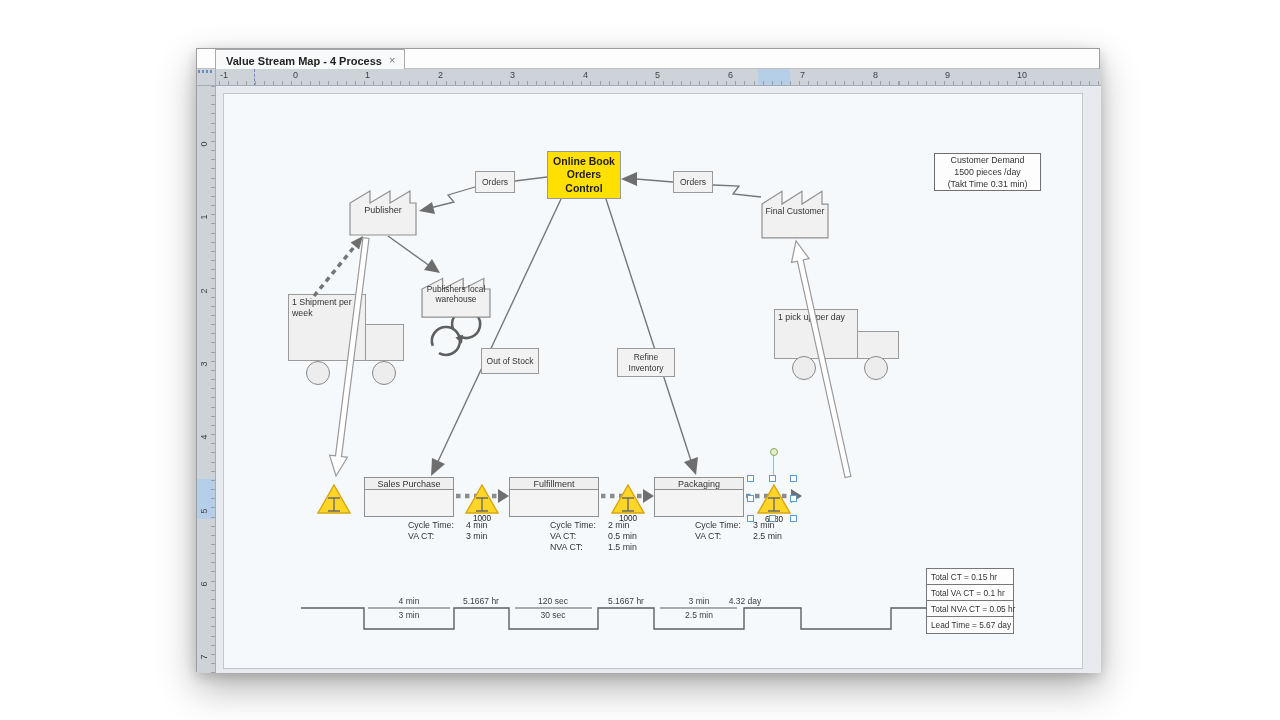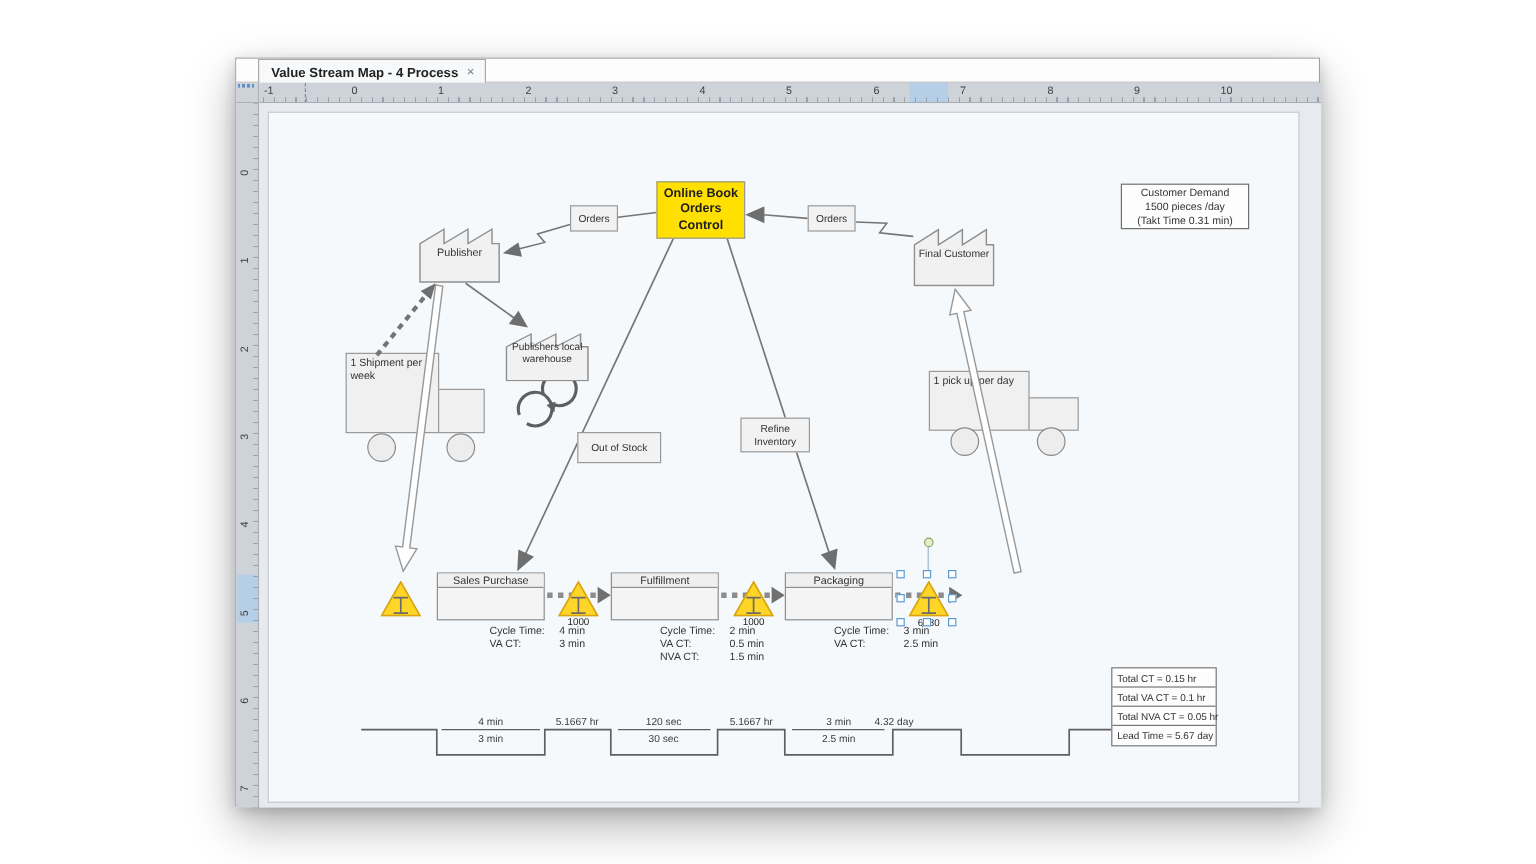--- a/index.html
+++ b/index.html
@@ -68,21 +68,21 @@
   .trilab{position:absolute;z-index:5;font-size:8.2px;color:#222;text-align:center;width:34px;}
 
   
   .handle{position:absolute;width:7px;height:7px;background:#fff;border:1.4px solid #5b9bd5;z-index:6;}
   .rotline{position:absolute;left:557px;top:369px;width:0;height:20px;border-left:1px solid #9bb7d4;z-index:5;}
   .rothandle{position:absolute;left:554px;top:362px;width:8px;height:8px;border-radius:50%;
     background:#e4efc9;border:1px solid #8aa35f;z-index:6;}
 
   .tl-lab{position:absolute;z-index:2;font-size:8.5px;color:#3c3c3c;text-align:center;width:70px;}
 
-  .summary{position:absolute;left:710px;top:470px;width:88px;z-index:2;border:1px solid #777;background:#fdfdfd;}
+  .summary{position:absolute;left:710px;top:482px;width:88px;z-index:2;border:1px solid #777;background:#fdfdfd;}
   .summary .srw{height:16px;line-height:16px;border-bottom:1px solid #777;font-size:8.3px;color:#333;padding-left:4px;white-space:nowrap;}
   .summary .srw:last-child{border-bottom:none;}
 
   .demand{position:absolute;left:718px;top:67px;width:107px;height:38px;border:1px solid #6f6f6f;background:#fdfdfd;
     z-index:2;text-align:center;font-size:8.8px;color:#333;line-height:1.35;padding-top:1px;}
 </style>
 </head>
 <body>
 
 <div id="app">
@@ -206,21 +206,21 @@
     <div class="wheel" style="left:90px;top:275px"></div>
     <div class="wheel" style="left:156px;top:275px"></div>
 
     <div class="truckbody" style="left:558px;top:223px;width:84px;height:50px">
       <div class="tlab">1 pick up per day</div>
     </div>
     <div class="truckbody" style="left:641px;top:245px;width:42px;height:28px"></div>
     <div class="wheel" style="left:576px;top:270px"></div>
     <div class="wheel" style="left:648px;top:270px"></div>
 
-    <div class="sbox" style="left:265px;top:274px;width:70px;height:26px">
+    <div class="sbox" style="left:265px;top:262px;width:58px;height:26px">
       <span>Out of Stock</span>
     </div>
     <div class="sbox" style="left:401px;top:262px;width:58px;height:29px;line-height:1.2">
       <span>Refine Inventory</span>
     </div>
 
     <div class="demand">
       <div>Customer Demand</div>
       <div>1500 pieces /day</div>
       <div>(Takt Time 0.31 min)</div>

